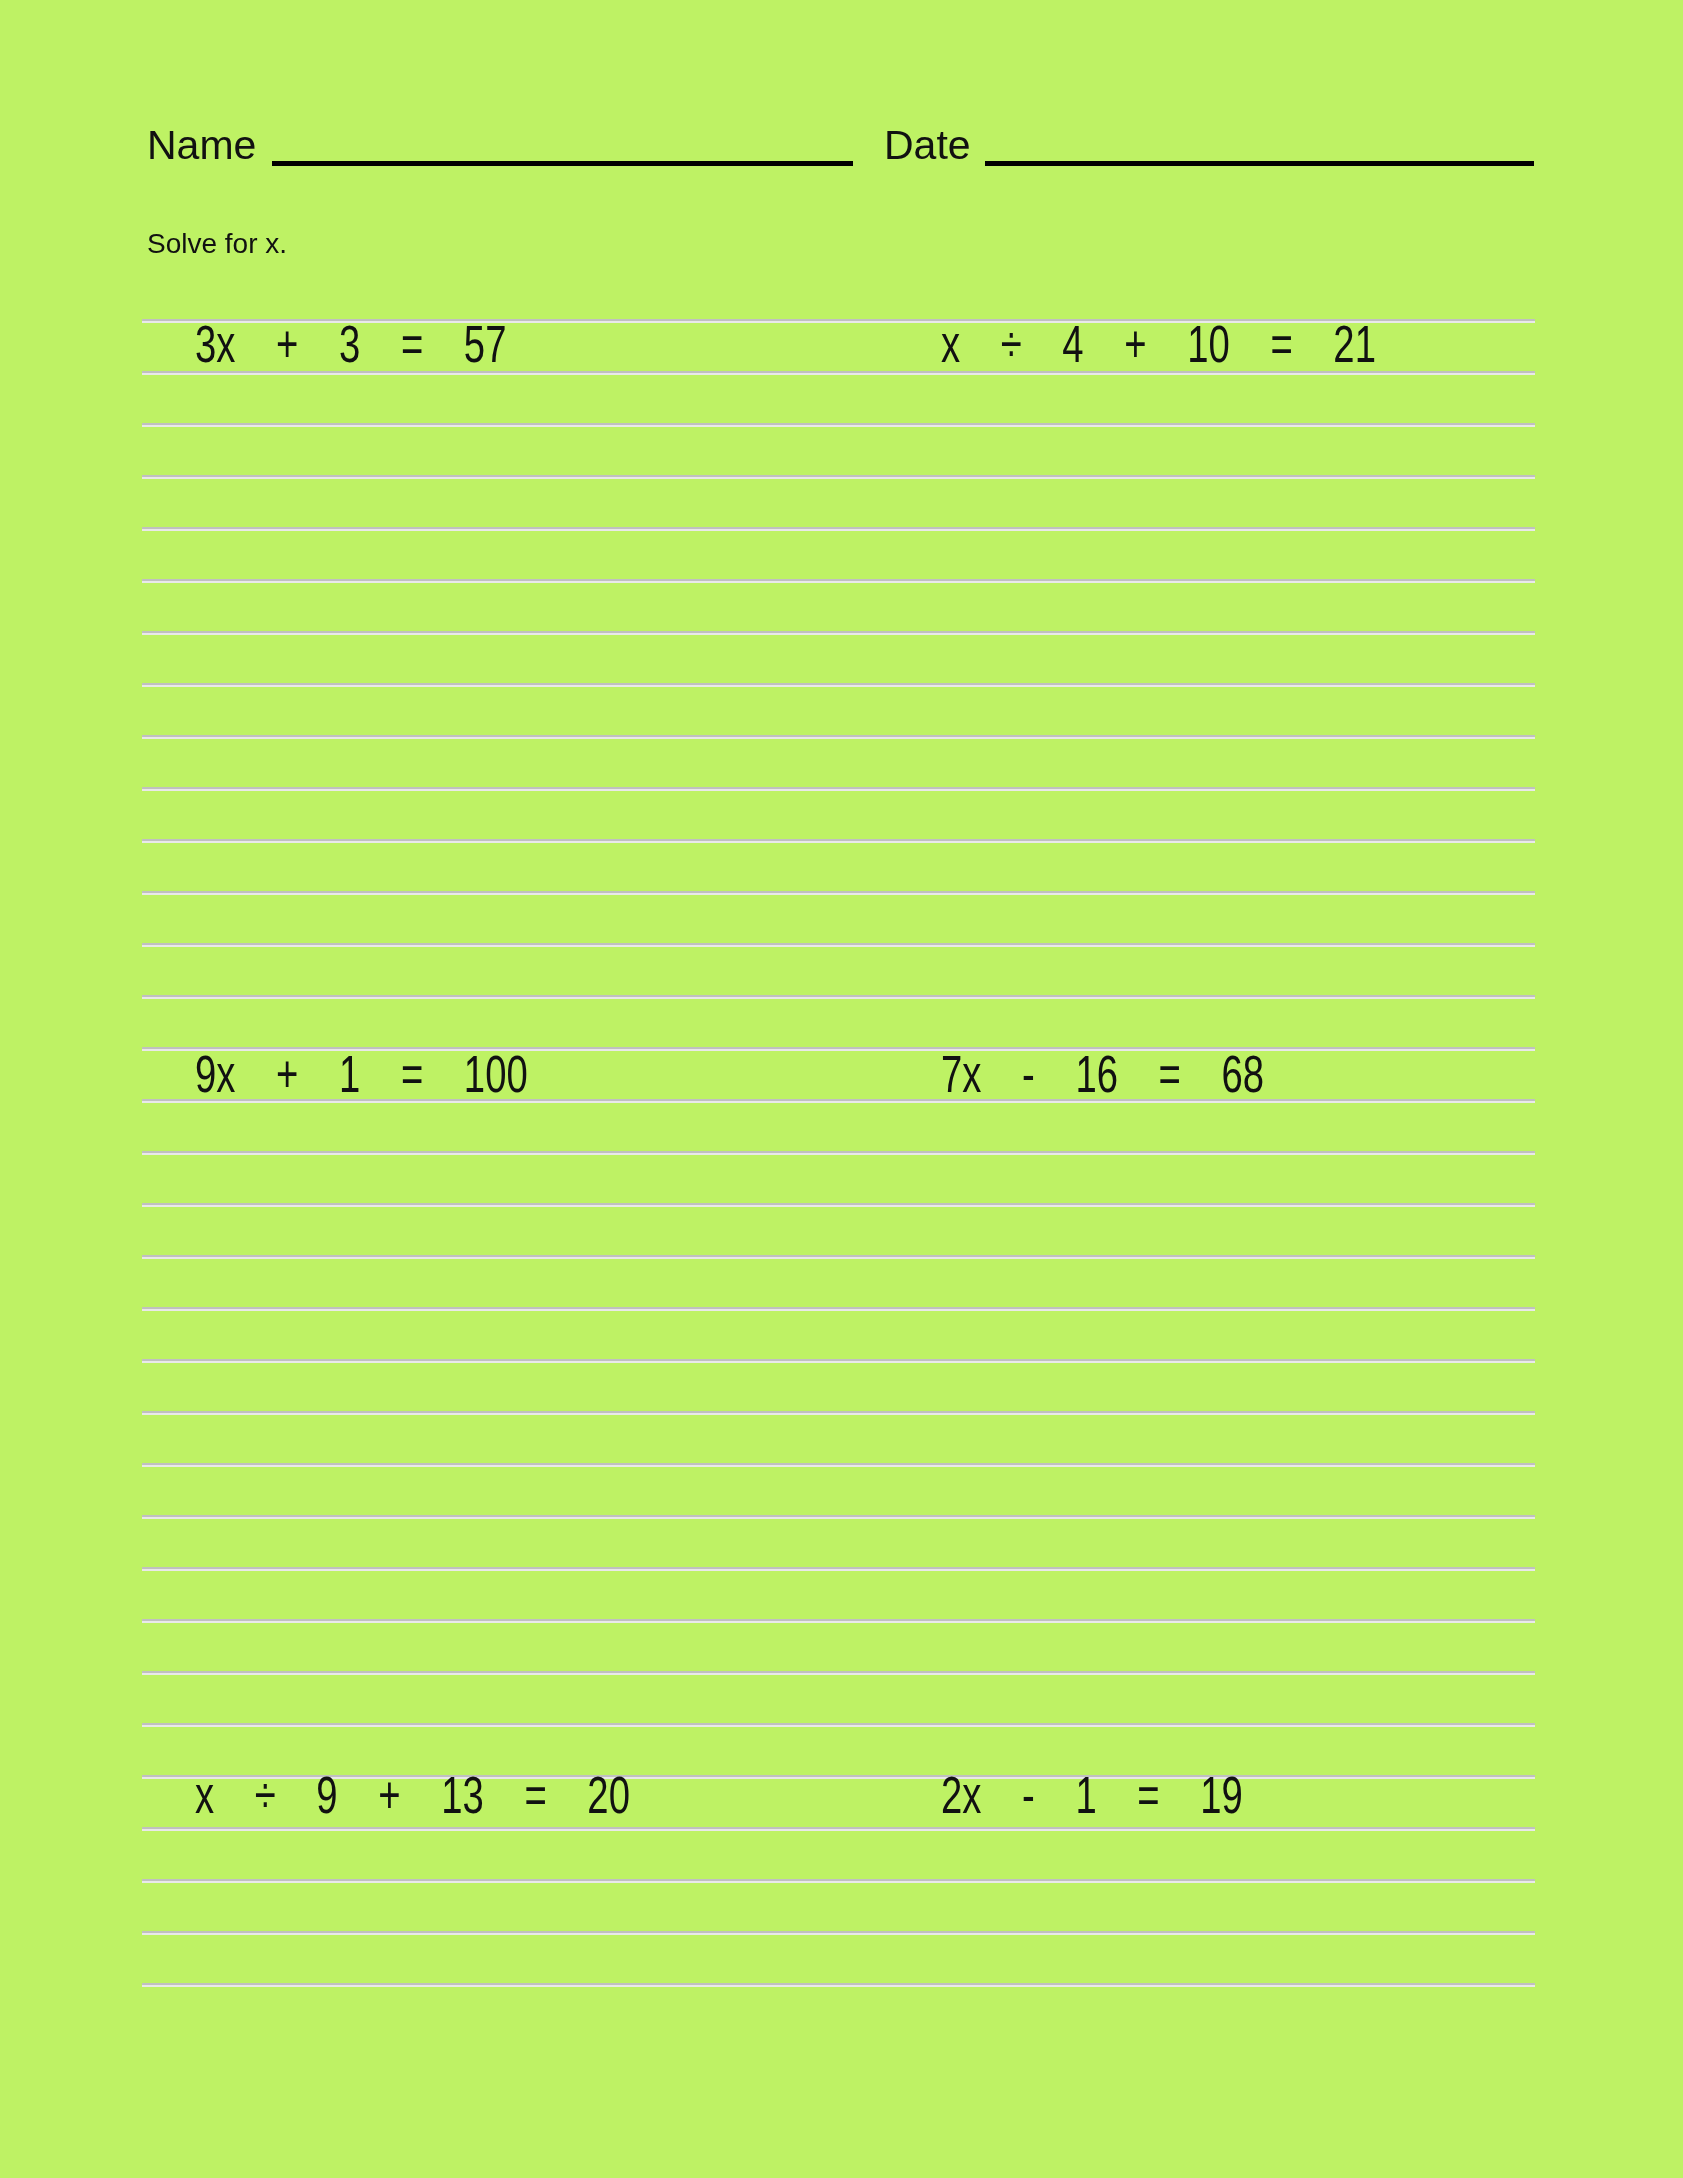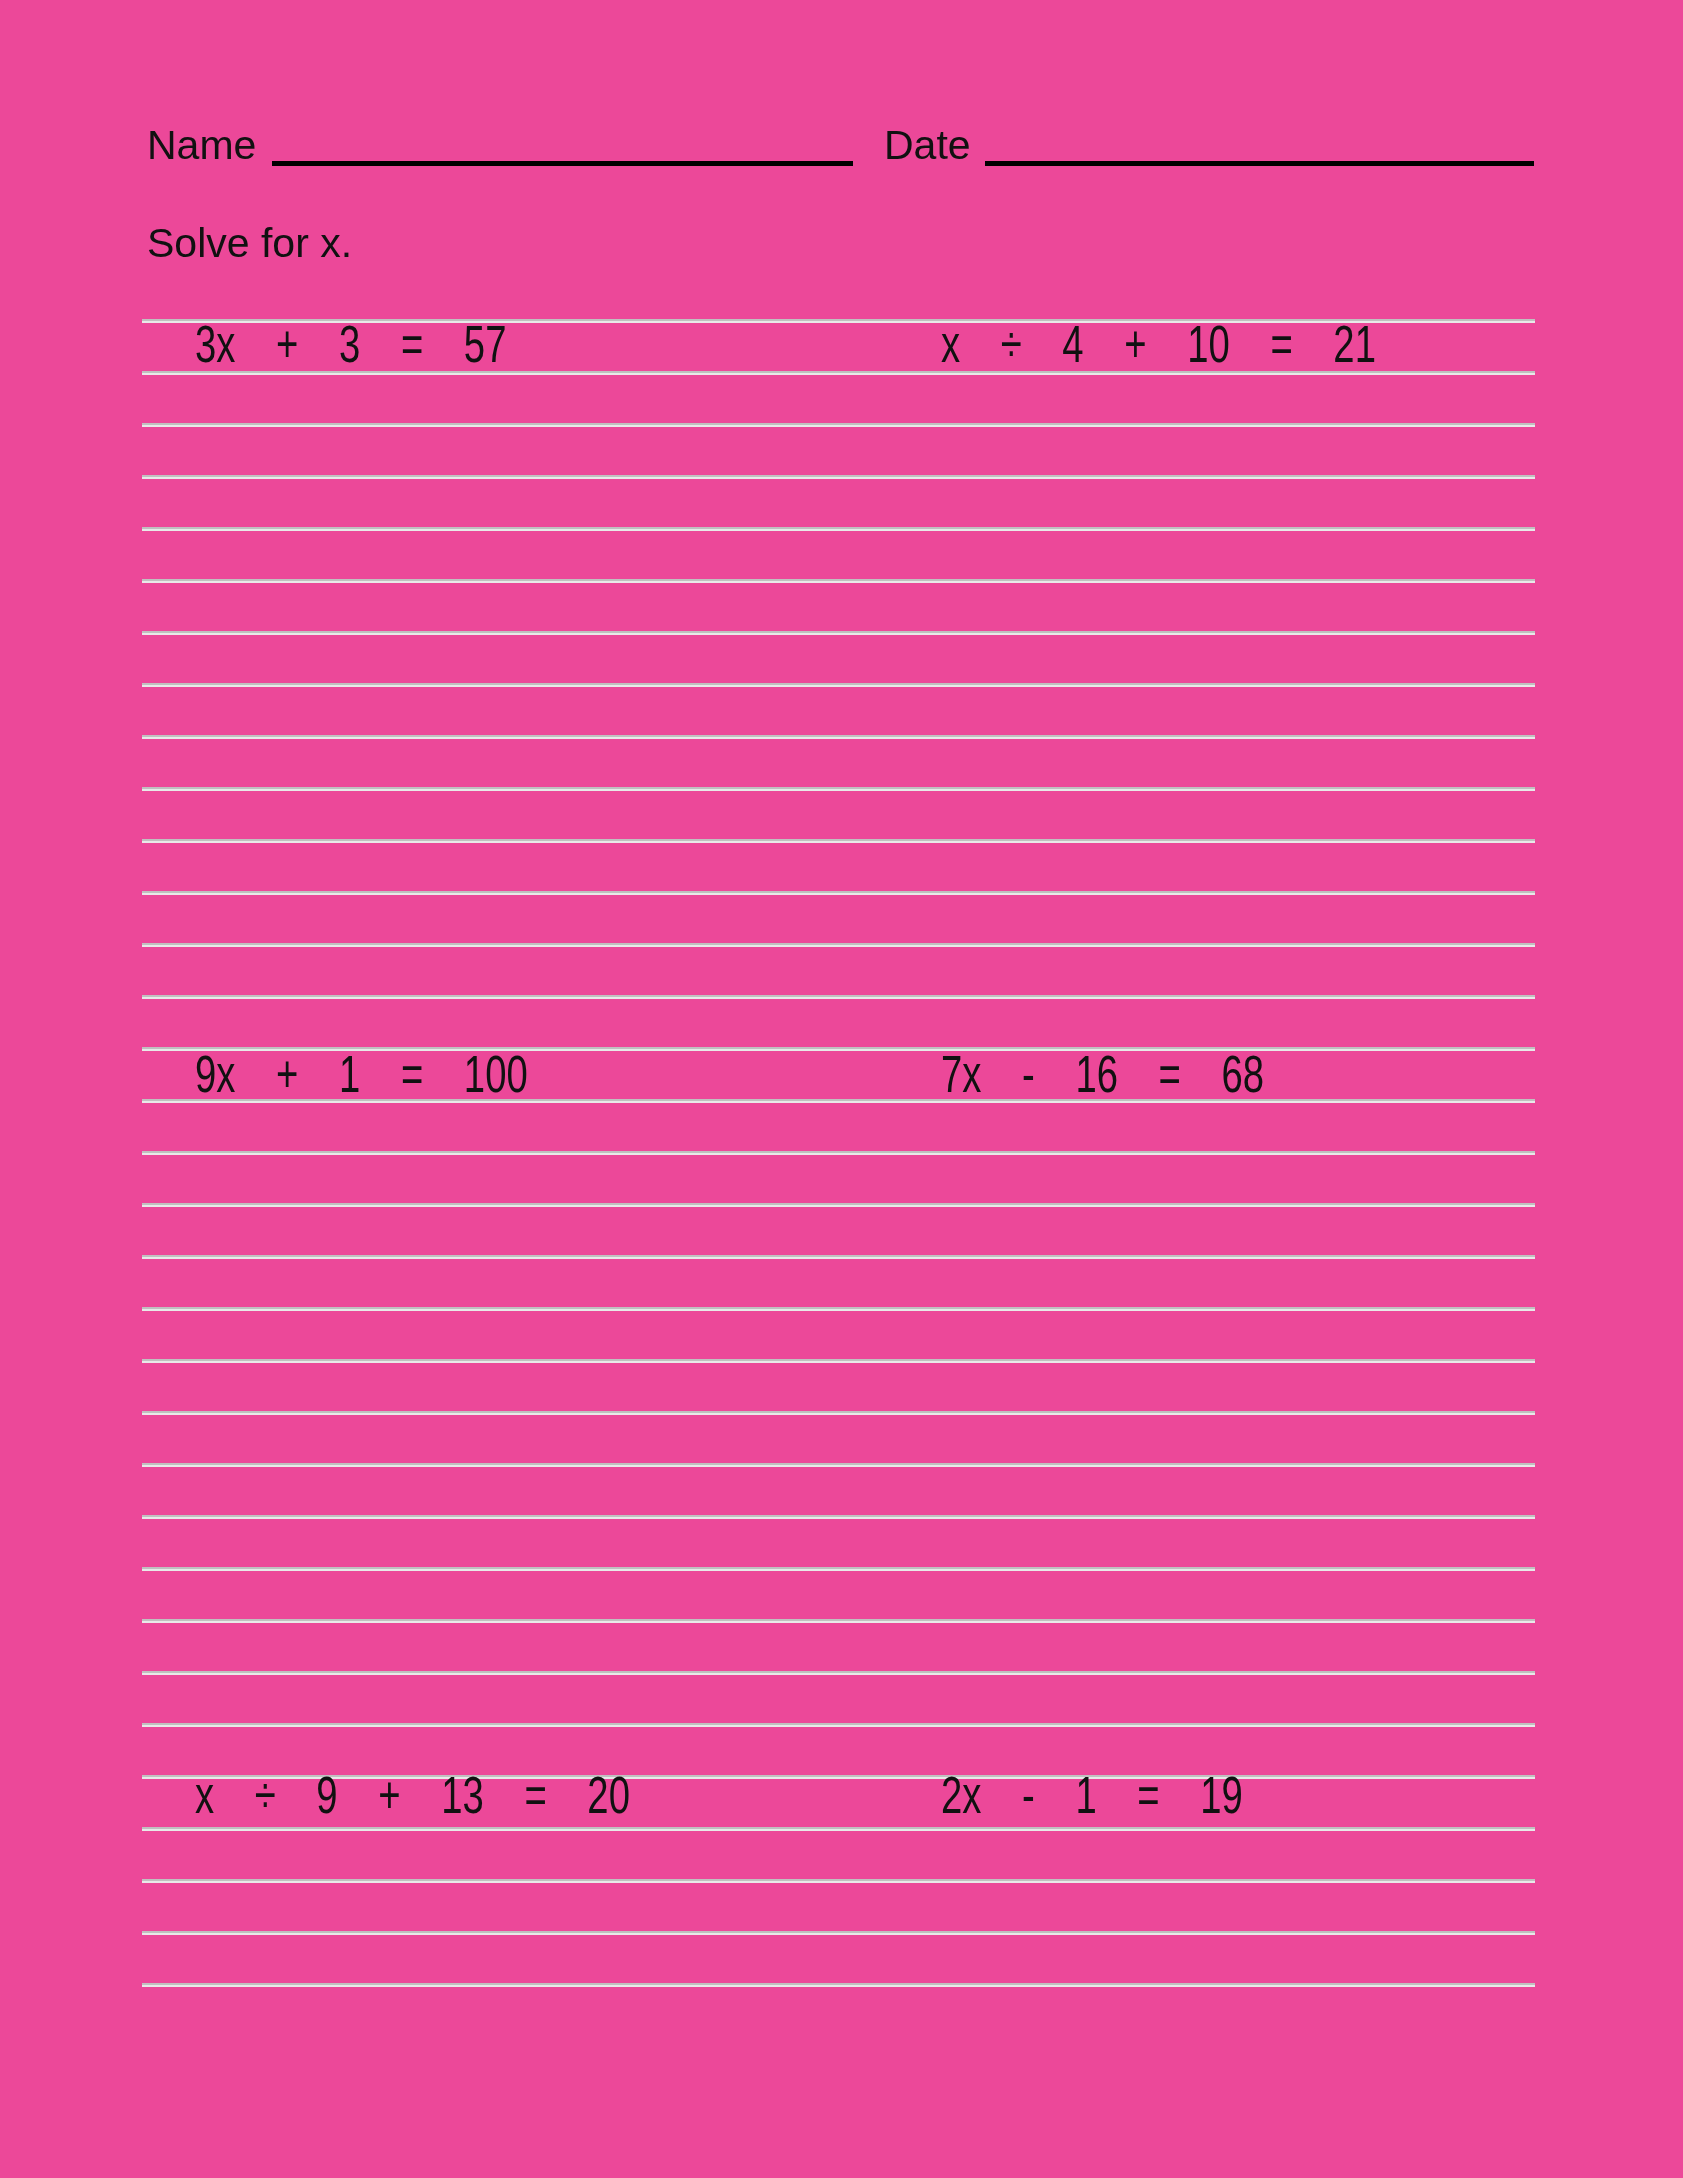--- a/index.html
+++ b/index.html
@@ -6,21 +6,21 @@
     --rule-line:#c0c0c0;
     --rule-line-shadow:#e9e9e9;
     --text:#111111;
     --blank-line:#000000;
   }
   html,body{margin:0;padding:0;background:#ffffff;}
   .page{
     position:relative;
     width:1683px;
     height:2178px;
-    background:#ec4899;
+    background:#bef264;
     overflow:hidden;
     font-family:"Liberation Sans", sans-serif;
     color:var(--text);
   }
   .hdr-label{
     position:absolute;
     font-size:41px;
     line-height:41px;
     white-space:nowrap;
   }
@@ -29,21 +29,21 @@
     height:5px;
     background:var(--blank-line);
   }
   .name-label{left:147px;top:125px;}
   .name-blank{left:272px;top:161px;width:581px;}
   .date-label{left:884px;top:125px;text-align:center;}
   .date-blank{left:985px;top:161px;width:549px;}
   .instruction{
     position:absolute;
     left:147px;top:223px;
-    font-size:41px;
+    font-size:28px;
     line-height:41px;
     white-space:nowrap;
   }
   .rules{
     position:absolute;
     left:142px;top:319px;
     width:1393px;height:1675px;
     background:repeating-linear-gradient(
       to bottom,
       var(--rule-line) 0px, var(--rule-line) 2px,

